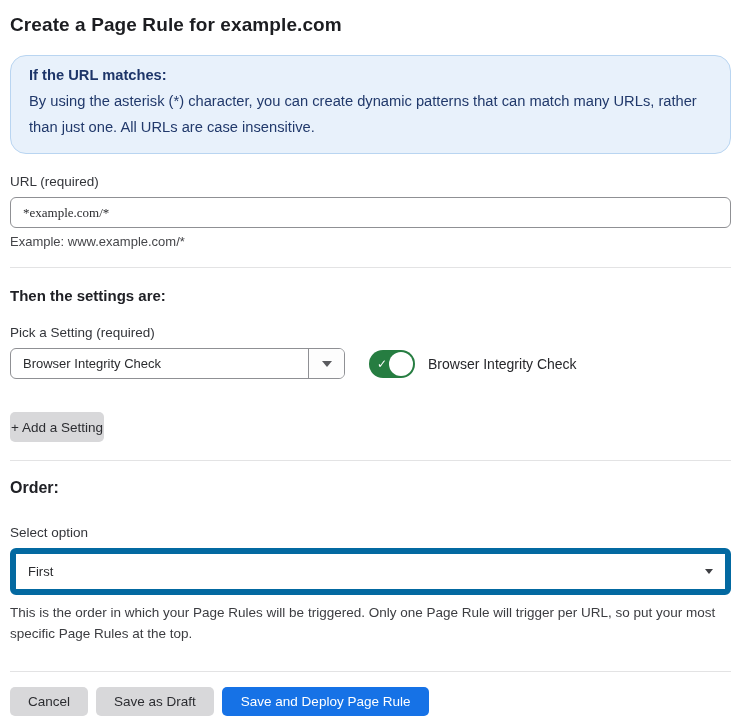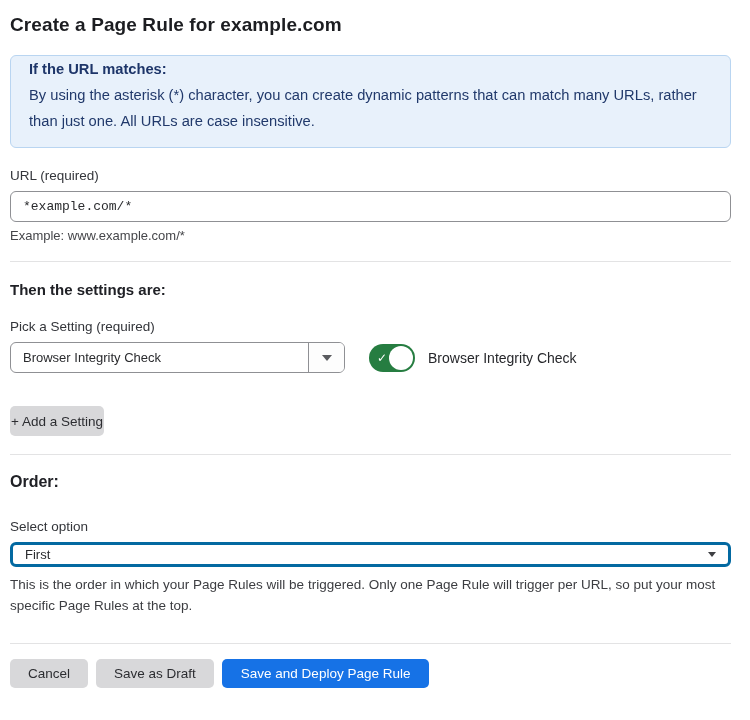--- a/index.html
+++ b/index.html
@@ -16,22 +16,22 @@
     font-weight: 700;
     color: #1c1d21;
     letter-spacing: 0.1px;
     margin-bottom: 19px;
   }
 
   
   .info-box {
     background: #e8f1fb;
     border: 1px solid #b9d5f1;
-    border-radius: 6px;
-    padding: 0 18px 13px 18px;
+    border-radius: 16px;
+    padding: 6px 18px 13px 18px;
     color: #21396b;
     font-size: 14.7px;
     line-height: 26px;
   }
   .info-box .info-heading { font-weight: 700; color: #1d3569; }
   .info-box .info-link {
     color: #2f63c0;
     text-decoration: underline;
     cursor: pointer;
   }
@@ -42,21 +42,21 @@
     color: #33353a;
     margin-bottom: 8px;
   }
   .url-section { margin-top: 20px; }
   .text-input {
     width: 100%;
     height: 31px;
     border: 1px solid #8f9094;
     border-radius: 6px;
     padding: 12px 12px;
-    font-family: Liberation Mono, monospace;
+    font-family: Liberation Serif, serif;
     font-size: 13px;
     color: #2a2b2e;
     background: #fff;
     outline: none;
   }
   .helper-text {
     font-size: 13px;
     color: #45464a;
     margin-top: 6px;
   }
@@ -163,22 +163,22 @@
     margin-top: 33px;
     height: 30px;
     padding: 0 1px;
   }
 
   .order-heading { margin-top: 18px; font-size: 16px; }
   .order-select-label { margin-top: 28px; }
 
   .select-wide {
     width: 100%;
-    height: 25px;
-    border: 3px solid #0369a1;
+    height: 47px;
+    border: 6px solid #0369a1;
     border-radius: 6px;
     background: #fff;
     display: flex;
     align-items: center;
     justify-content: space-between;
     padding: 0 12px 0 12px;
     cursor: pointer;
   }
   .select-wide .select-value { font-size: 13px; color: #2a2b2e; }
   .select-wide .caret-sm {

